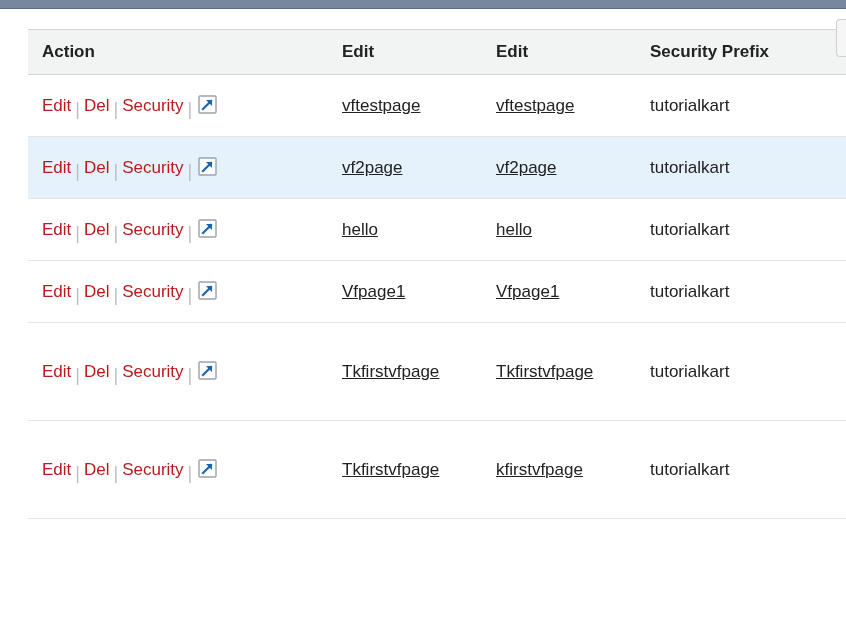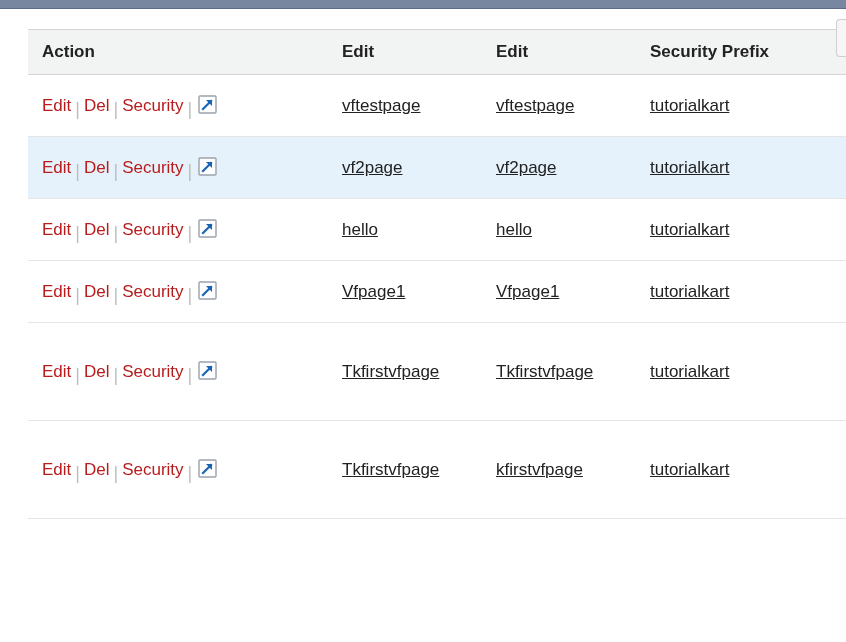--- a/index.html
+++ b/index.html
@@ -70,21 +70,21 @@
     padding: 0 4px;
     font-size: 18px;
     position: relative;
     top: 4px;
   }
   .label-link, .name-link {
     color: #222;
     text-decoration: underline;
     cursor: pointer;
   }
-  .ns { color: #222; text-decoration: underline; }
+  .ns { color: #222; }
   .open-icon {
     display: inline-block;
     width: 19px;
     height: 19px;
     vertical-align: -3px;
     margin-left: 2px;
     cursor: pointer;
   }
   col.c-action { width: 300px; }
   col.c-label { width: 154px; }

